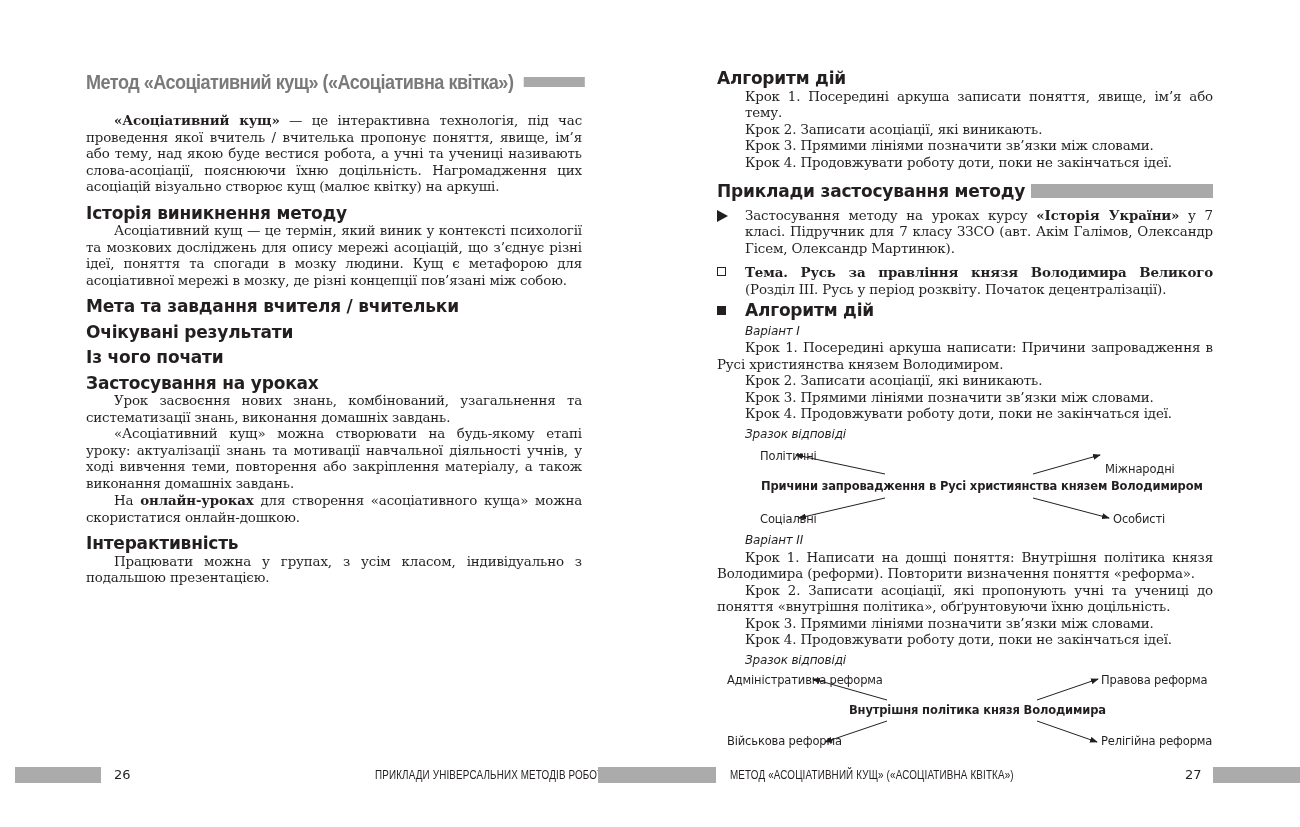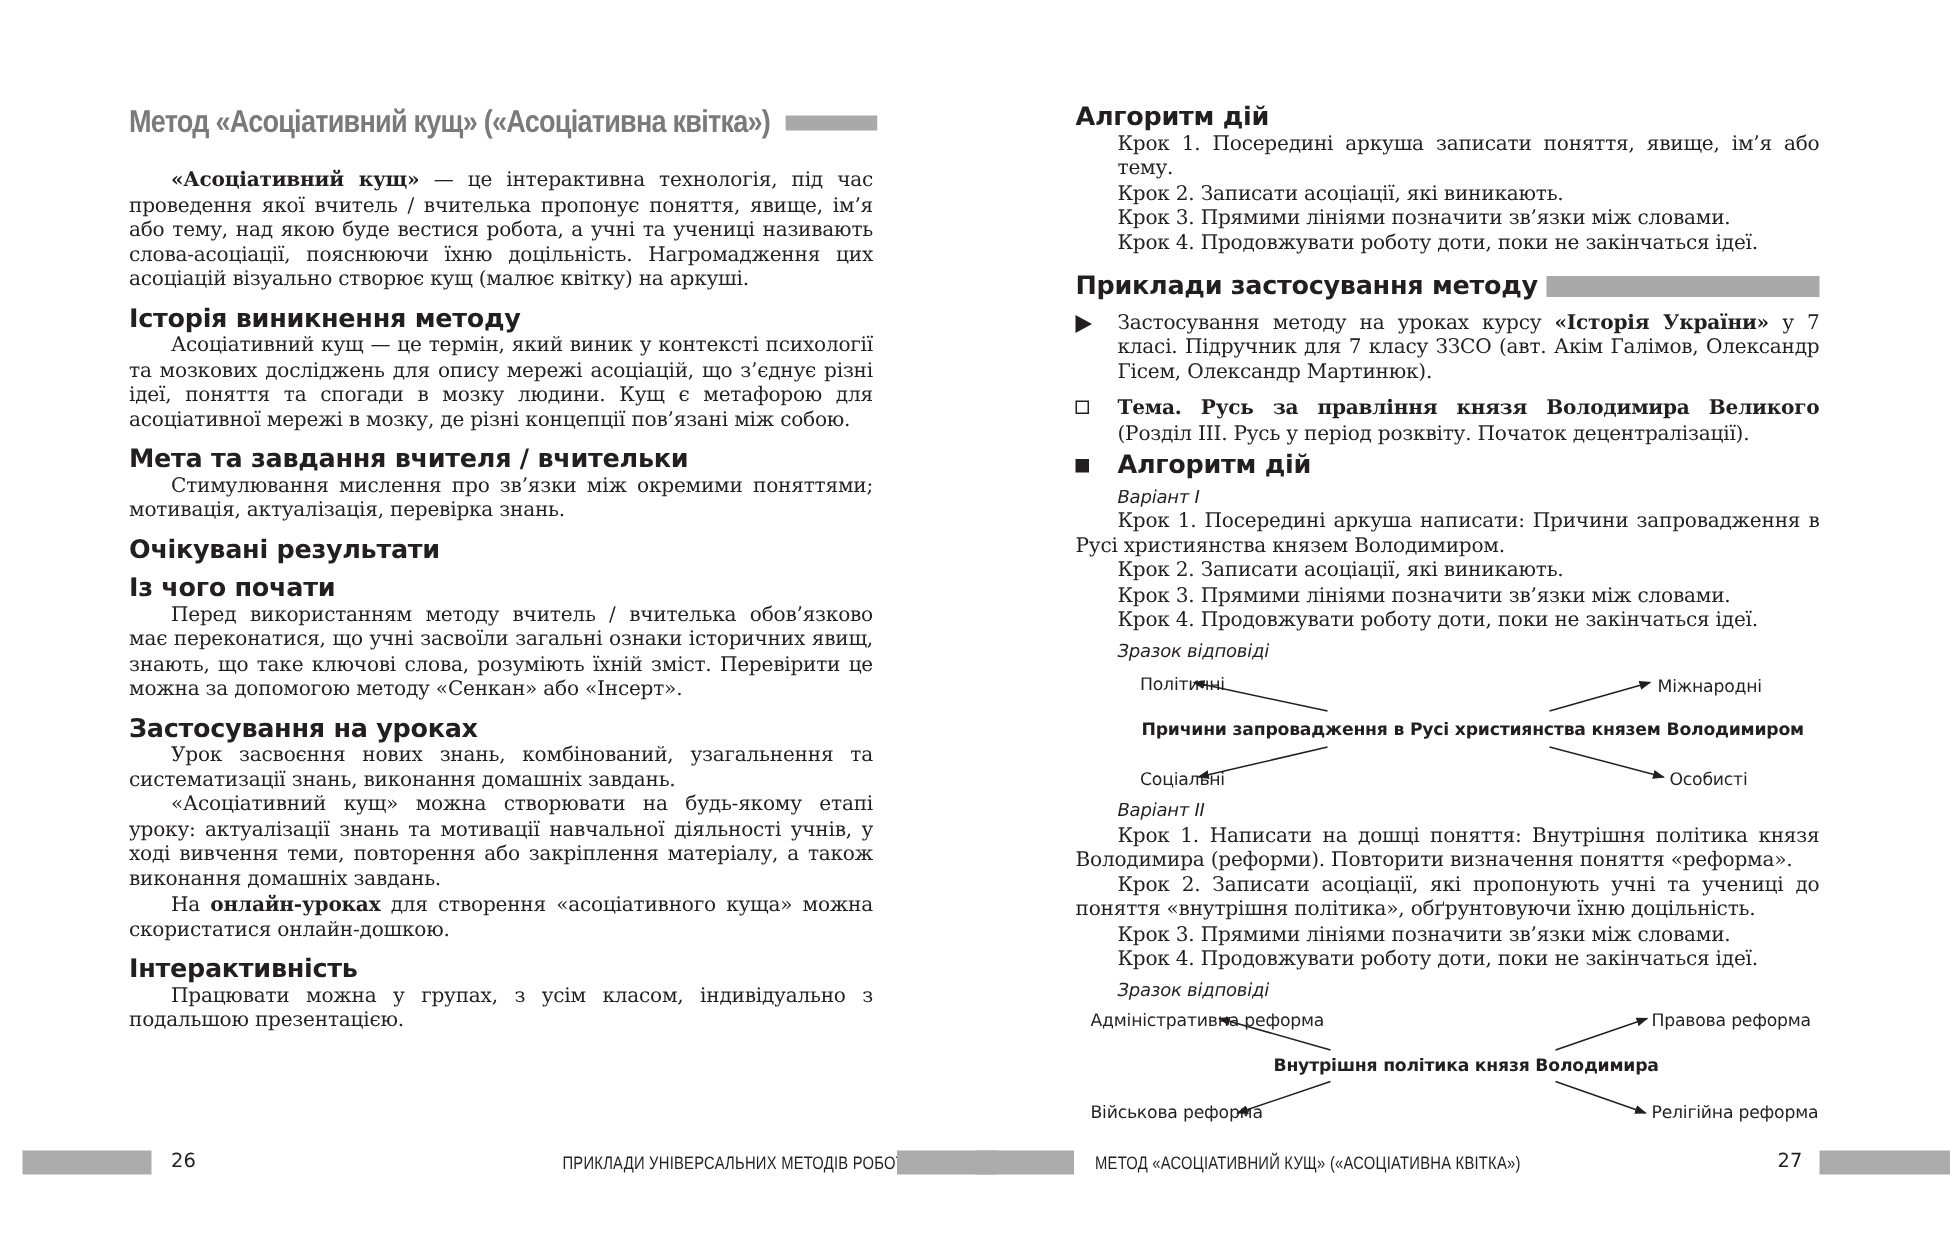--- a/index.html
+++ b/index.html
@@ -56,26 +56,24 @@
       <span class="title-bar"></span>
     </div>
 
     <div class="body">
       <p class="p first-p"><b class="serif-b">«Асоціативний кущ»</b><span> — це інтерактивна технологія, під час проведення якої вчитель / вчителька пропонує поняття, явище, ім’я або тему, над якою буде вестися робота, а учні та учениці називають слова-асоціації, пояснюючи їхню доцільність. Нагромадження цих асоціацій візуально створює кущ (малює квітку) на аркуші.</span></p>
 
       <div class="h">Історія виникнення методу</div>
       <p class="p">Асоціативний кущ — це термін, який виник у контексті психології та мозкових досліджень для опису мережі асоціацій, що з’єднує різні ідеї, поняття та спогади в мозку людини. Кущ є метафорою для асоціативної мережі в мозку, де різні концепції пов’язані між собою.</p>
 
       <div class="h">Мета та завдання вчителя / вчительки</div>
-      <p class="p">Стимулювання мислення про зв’язки між окремими поняттями; мотивація, актуалізація, перевірка знань.</p>
 
       <div class="h">Очікувані результати</div>
 
       <div class="h">Із чого почати</div>
-      <p class="p">Перед використанням методу вчитель / вчителька обов’язково має переконатися, що учні засвоїли загальні ознаки історичних явищ, знають, що таке ключові слова, розуміють їхній зміст. Перевірити це можна за допомогою методу «Сенкан» або «Інсерт».</p>
 
       <div class="h">Застосування на уроках</div>
       <p class="p">Урок засвоєння нових знань, комбінований, узагальнення та систематизації знань, виконання домашніх завдань.</p>
       <p class="p">«Асоціативний кущ» можна створювати на будь-якому етапі уроку: актуалізації знань та мотивації навчальної діяльності учнів, у ході вивчення теми, повторення або закріплення матеріалу, а також виконання домашніх завдань.</p>
       <p class="p"><span>На </span><b class="serif-b">онлайн-уроках</b><span> для створення «асоціативного куща» можна скористатися онлайн-дошкою.</span></p>
 
       <div class="h">Інтерактивність</div>
       <p class="p">Працювати можна у групах, з усім класом, індивідуально з подальшою презентацією.</p>
     </div>
   </div>
@@ -124,21 +122,21 @@
           <marker id="ah" markerWidth="8" markerHeight="6" refX="7" refY="3" orient="auto">
             <path d="M0,0 L8,3 L0,6 Z" fill="#231f20"></path>
           </marker>
         </defs>
         <line x1="168" y1="31" x2="79" y2="12" stroke="#231f20" stroke-width="1" marker-end="url(#ah)"></line>
         <line x1="316" y1="31" x2="383" y2="12" stroke="#231f20" stroke-width="1" marker-end="url(#ah)"></line>
         <line x1="168" y1="55" x2="82" y2="75" stroke="#231f20" stroke-width="1" marker-end="url(#ah)"></line>
         <line x1="316" y1="55" x2="392" y2="75" stroke="#231f20" stroke-width="1" marker-end="url(#ah)"></line>
       </svg>
       <div class="node" style="left:43px; top:5px;">Політичні</div>
-      <div class="node" style="left:388px; top:6px;">Міжнародні</div>
+      <div class="node" style="left:388px; top:18px;">Міжнародні</div>
       <div class="node center" style="left:44px; top:35px;">Причини запровадження в Русі християнства князем Володимиром</div>
       <div class="node" style="left:43px; top:68px;">Соціальні</div>
       <div class="node" style="left:396px; top:68px;">Особисті</div>
     </div>
 
     <div class="italic-label">Варіант ІІ</div>
     <p class="p">Крок 1. Написати на дошці поняття: Внутрішня політика князя Володимира (реформи). Повторити визначення поняття «реформа».</p>
     <p class="p">Крок 2. Записати асоціації, які пропонують учні та учениці до поняття «внутрішня політика», обґрунтовуючи їхню доцільність.</p>
     <p class="p">Крок 3. Прямими лініями позначити зв’язки між словами.</p>
     <p class="p">Крок 4. Продовжувати роботу доти, поки не закінчаться ідеї.</p>

